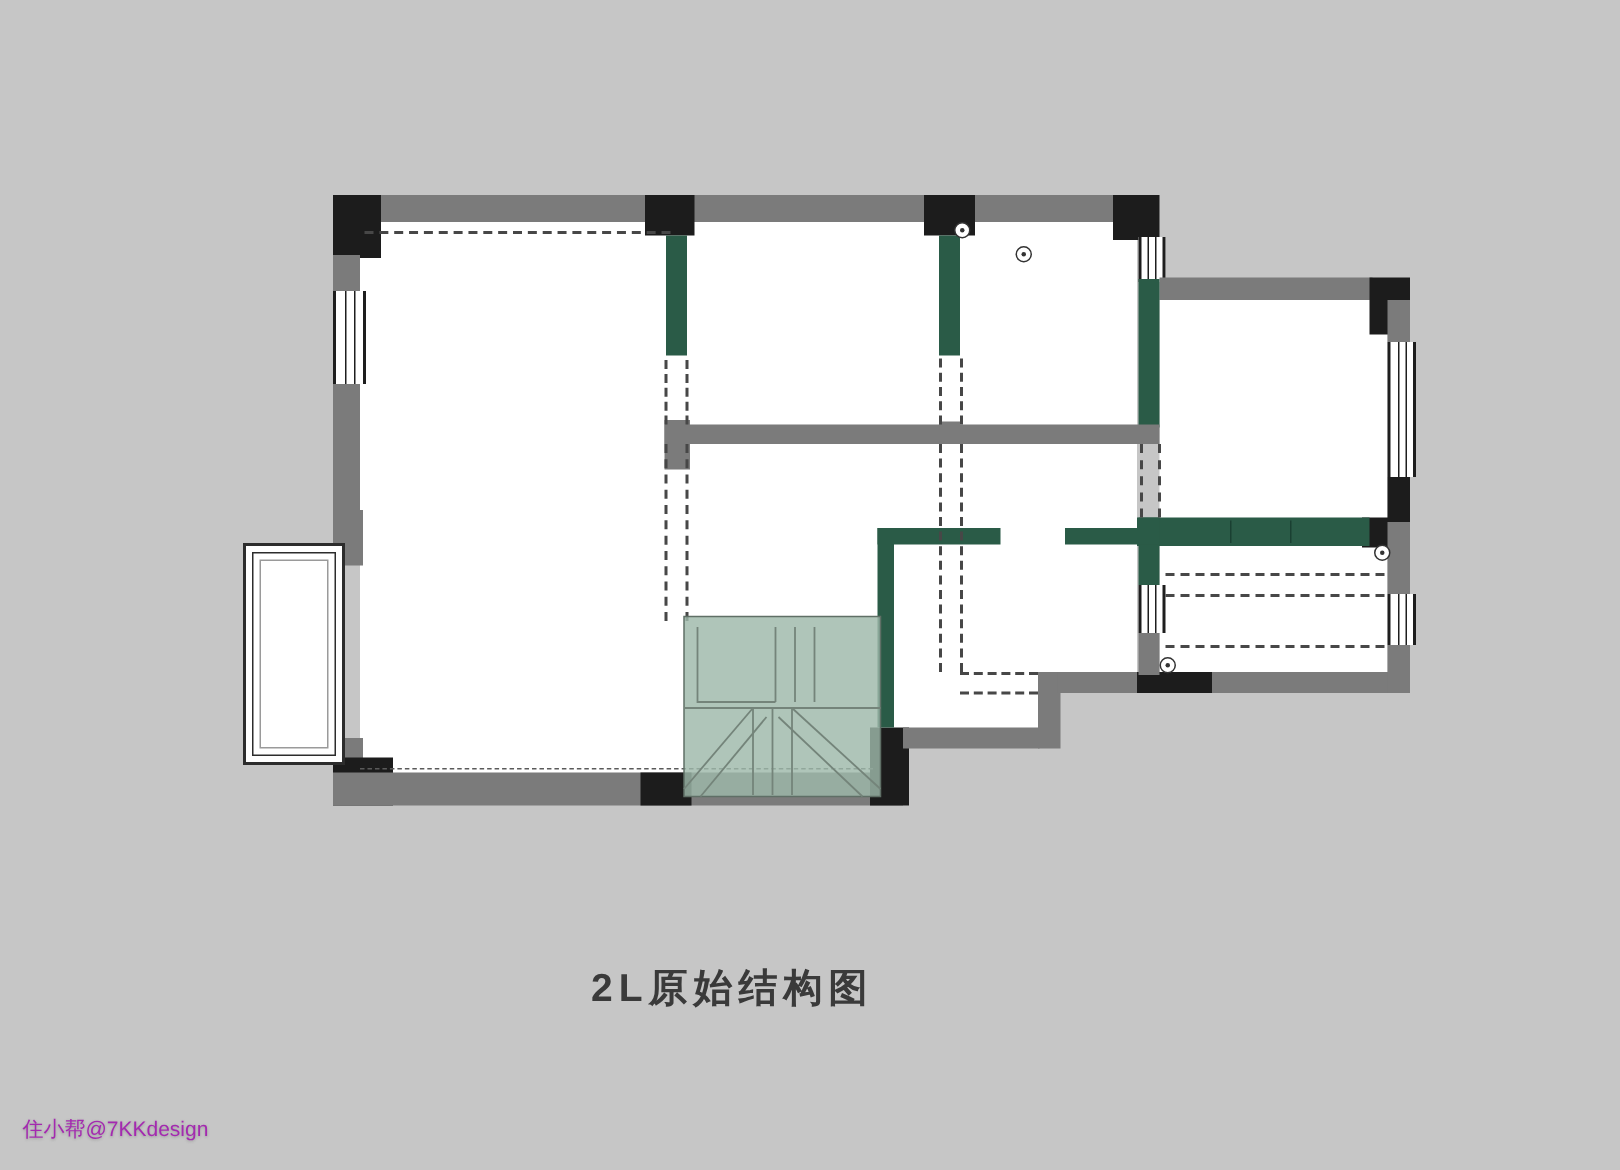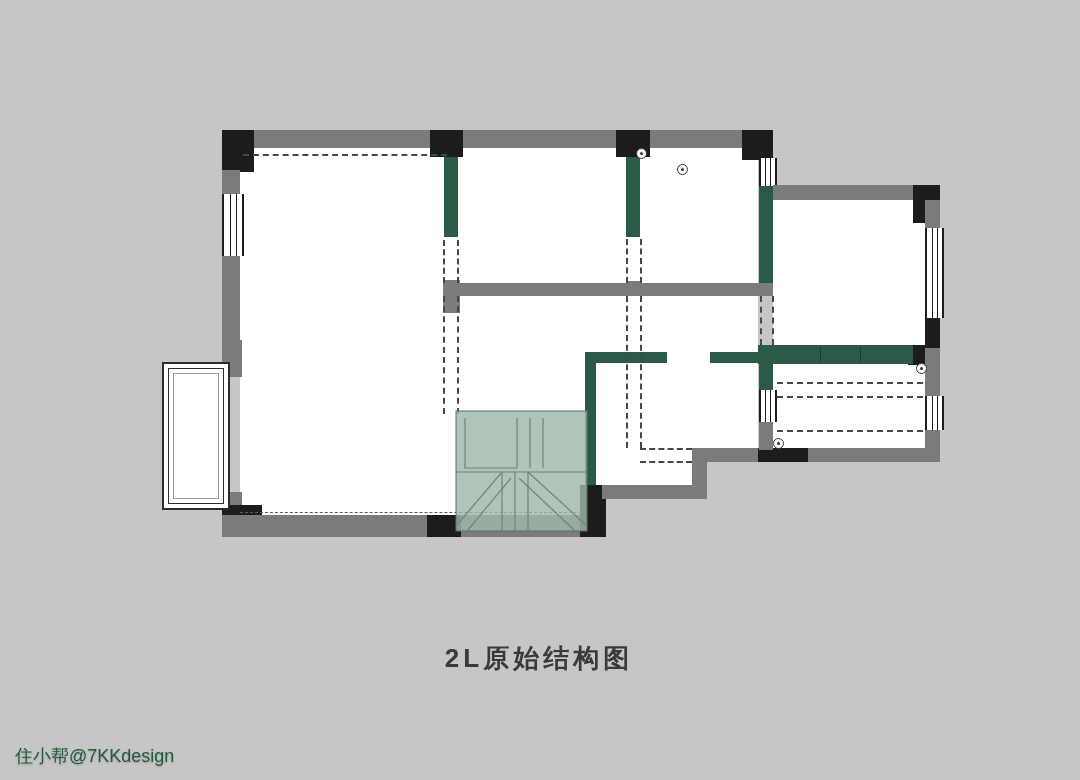--- a/index.html
+++ b/index.html
@@ -22,22 +22,22 @@
   
   .drain{width:9px;height:9px;border:1.5px solid #333;border-radius:50%;background:#fff}
   .drain::before{content:"";position:absolute;left:50%;top:50%;width:3px;height:3px;margin:-1.5px 0 0 -1.5px;
                  border-radius:50%;background:#333}
   
   .bay{background:#fff;border:2px solid #2c2c2c}
   .bay::before{content:"";position:absolute;inset:4px;border:1px solid #2c2c2c}
   .bay::after{content:"";position:absolute;inset:9px;border:1px solid #9a9a9a}
   .legend-swatch{background:#275b46}
   .legend-label{color:#30594a;font-weight:bold;font-size:21px;letter-spacing:4px;white-space:nowrap}
-  .plan-title{color:#3a3a3a;font-weight:bold;font-size:26px;letter-spacing:4px;text-align:center;white-space:nowrap}
-  .watermark{color:#14532d;font-size:18px;opacity:.92;text-shadow:0 1px 2px rgba(110,110,110,.55);white-space:nowrap}
+  .plan-title{color:#3a3a3a;font-weight:bold;font-size:26px;letter-spacing:4px;text-align:left;white-space:nowrap}
+  .watermark{color:#a21caf;font-size:14px;opacity:.92;text-shadow:0 1px 2px rgba(110,110,110,.55);white-space:nowrap}
 </style>
 </head>
 <body>
 
 <div class="stage">
 
   <div class="abs w" style="left:240px;top:148px;width:518px;height:312px"></div>
   <div class="abs w" style="left:240px;top:460px;width:452px;height:38px"></div>
   <div class="abs w" style="left:240px;top:498px;width:340px;height:20px"></div>
   <div class="abs w" style="left:773px;top:200px;width:152px;height:248px"></div>

